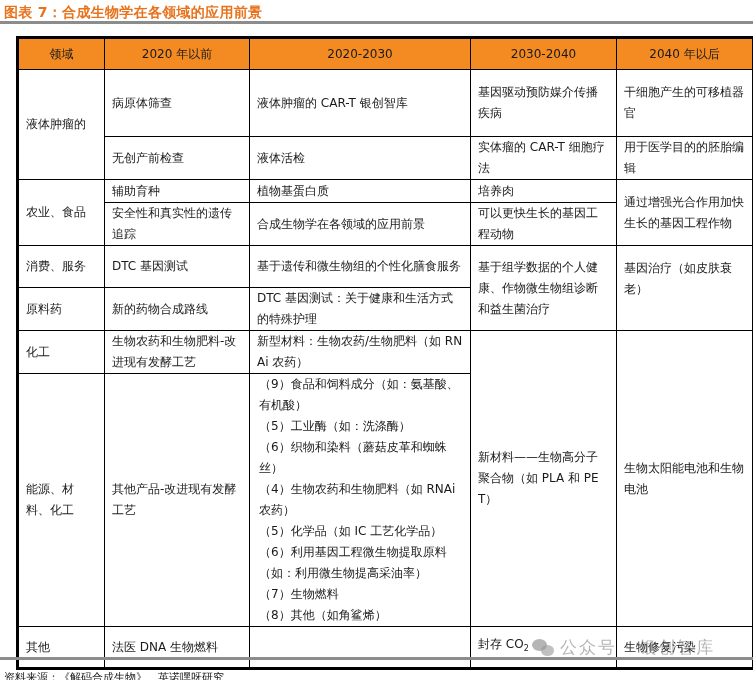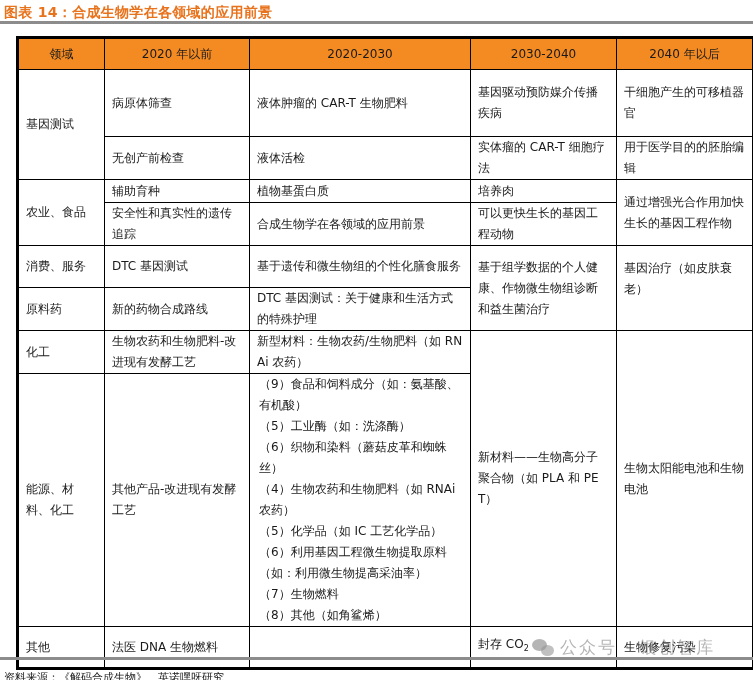--- a/index.html
+++ b/index.html
@@ -64,21 +64,21 @@
     position: absolute; border-radius: 50%;
     background: rgba(120,120,120,0.55);
   }
   .wm-icon .b1 { width: 15px; height: 12px; left: 0; top: 0; }
   .wm-icon .b2 { width: 13px; height: 11px; left: 9px; top: 6px; background: rgba(150,150,150,0.6); }
   sub { font-size: 8px; }
 </style>
 </head>
 <body>
 
-<div class="fig-title">图表 14：合成生物学在各领域的应用前景</div>
+<div class="fig-title">图表 7：合成生物学在各领域的应用前景</div>
 <div class="title-rule"></div>
 
 <table class="main">
   <colgroup>
     <col style="width:87px">
     <col style="width:145px">
     <col style="width:221px">
     <col style="width:146px">
     <col style="width:137px">
   </colgroup>
@@ -87,23 +87,23 @@
       <th>领域</th>
       <th>2020 年以前</th>
       <th>2020-2030</th>
       <th>2030-2040</th>
       <th>2040 年以后</th>
     </tr>
   </thead>
   <tbody>
 
     <tr style="height:67px">
-      <td class="domain" rowspan="2">基因测试</td>
+      <td class="domain" rowspan="2">液体肿瘤的</td>
       <td>病原体筛查</td>
-      <td>液体肿瘤的 CAR-T 生物肥料</td>
+      <td>液体肿瘤的 CAR-T 银创智库</td>
       <td>基因驱动预防媒介传播疾病</td>
       <td>干细胞产生的可移植器官</td>
     </tr>
     <tr style="height:39px">
       <td>无创产前检查</td>
       <td>液体活检</td>
       <td>实体瘤的 CAR-T 细胞疗法</td>
       <td>用于医学目的的胚胎编辑</td>
     </tr>
 

